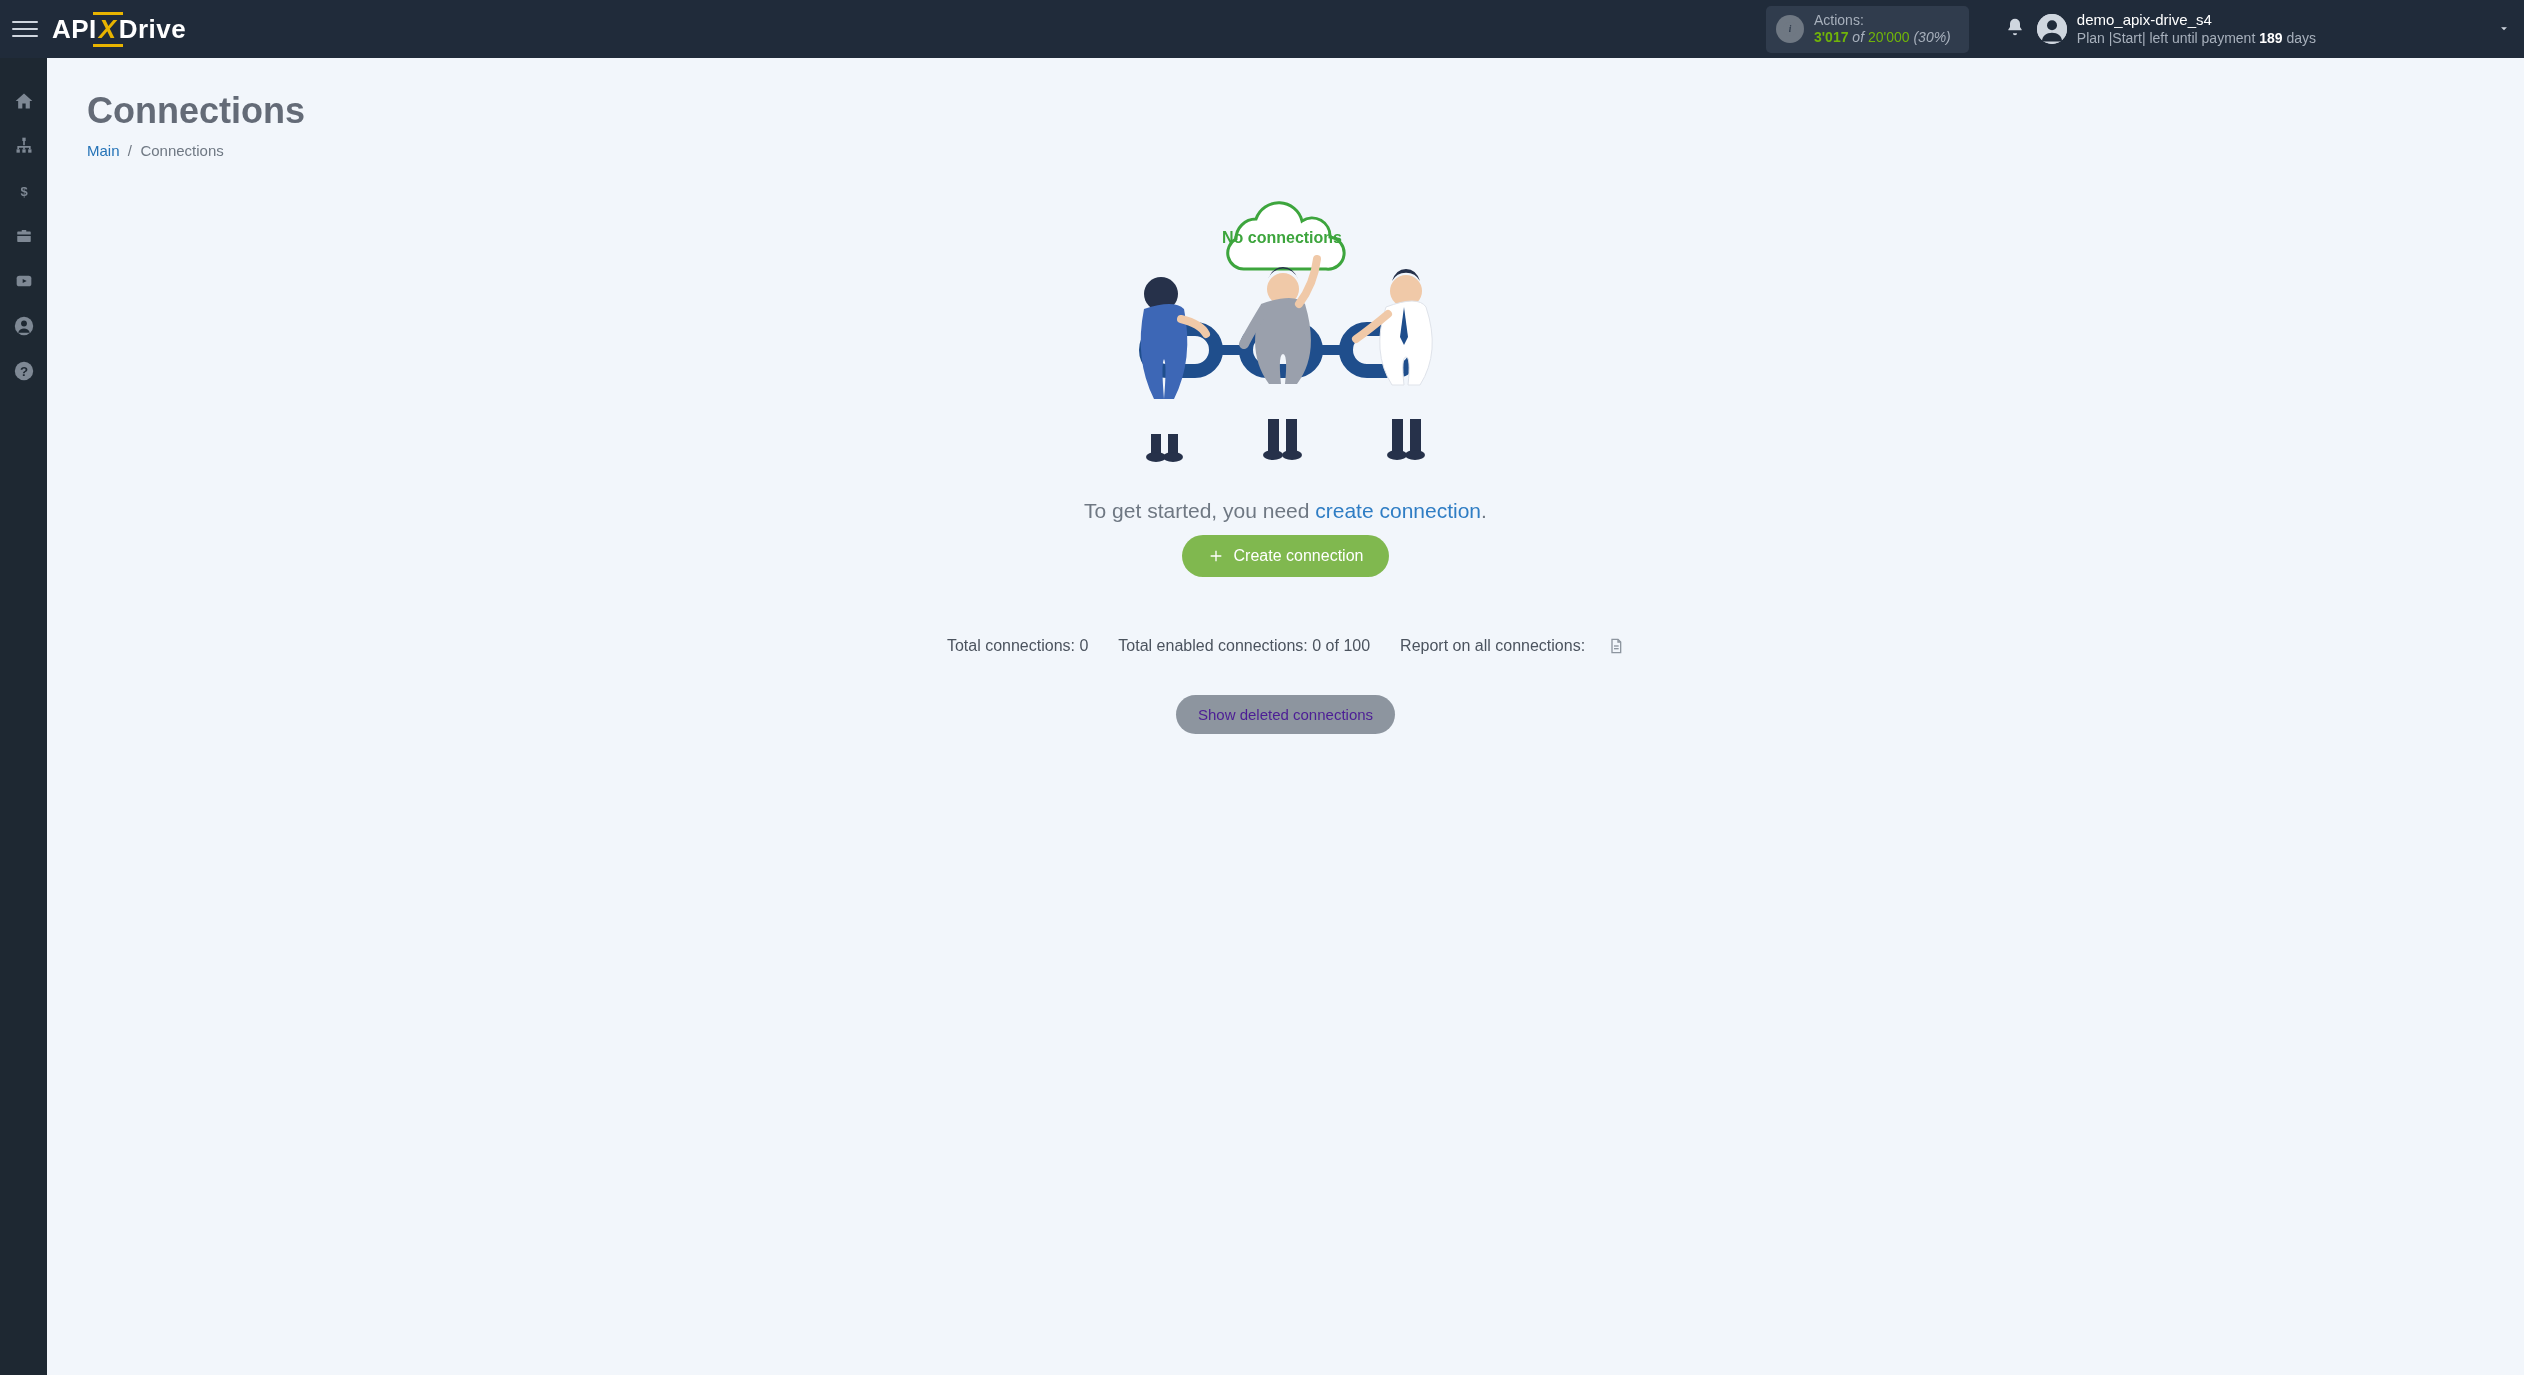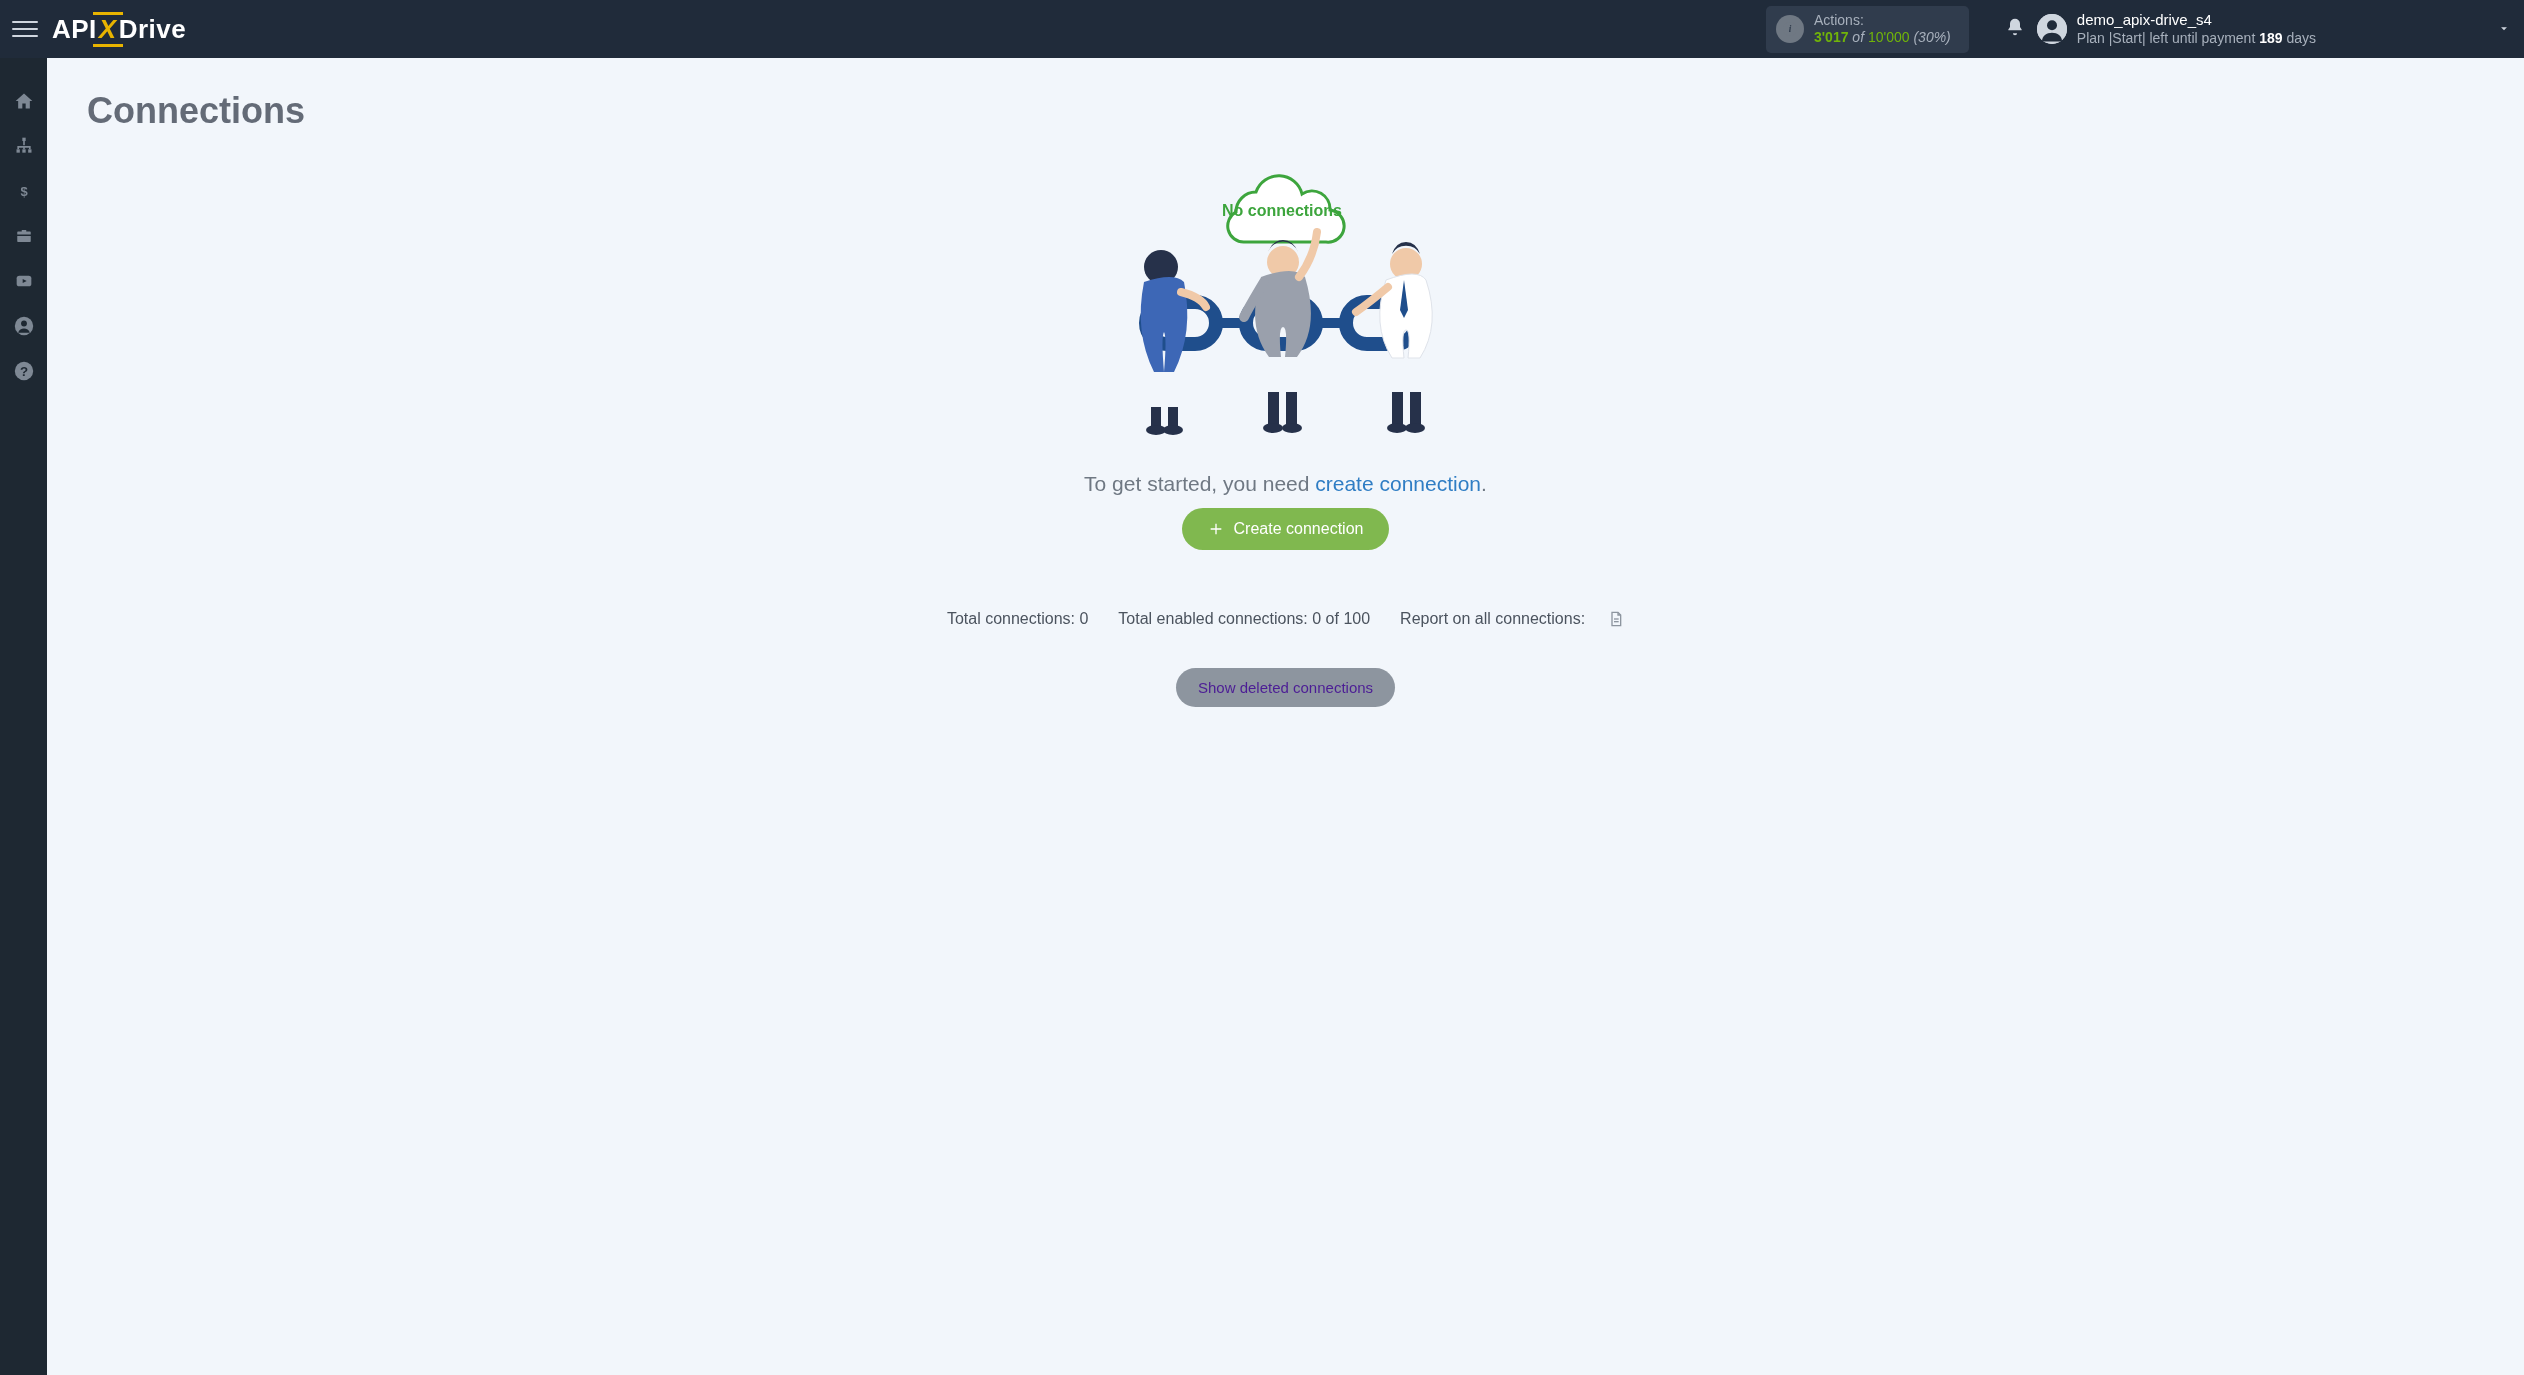--- a/index.html
+++ b/index.html
@@ -94,21 +94,21 @@
       <svg width="14" height="14" viewBox="0 0 24 24">
           <circle cx="12" cy="12" r="12" fill="#6f7883"></circle>
           <text x="12" y="17" text-anchor="middle" font-family="Georgia" font-style="italic" font-weight="bold" font-size="16" fill="#303c4d">i</text>
         </svg>
     </div>
     <div class="actions-lines">
       <span class="l1">Actions:</span>
       <span class="l2">
         <span class="count">3'017</span>
         <span class="of">of</span>
-        <span class="max">10'000</span>
+        <span class="max">20'000</span>
         <span class="pct">(30%)</span>
       </span>
     </div>
   </div>
 
   <div class="hdr-icon">
     <svg width="20" height="22" viewBox="0 0 24 24" fill="#cfd6df">
         <path d="M12 2a6 6 0 0 0-6 6v4l-2 3v1h16v-1l-2-3V8a6 6 0 0 0-6-6zm0 20a2.5 2.5 0 0 0 2.5-2.5h-5A2.5 2.5 0 0 0 12 22z"></path>
       </svg>
   </div>
@@ -178,20 +178,25 @@
     <div class="side-item">
       <svg width="20" height="20" viewBox="0 0 24 24">
           <circle cx="12" cy="12" r="11"></circle>
           <text x="12" y="18" text-anchor="middle" font-size="16" font-weight="bold" fill="#1e2832">?</text>
         </svg>
     </div>
   </div>
 
   <div class="main">
     <h1 class="title">Connections</h1>
+    <div class="breadcrumb">
+      <a href="#">Main</a>
+      &nbsp;<span>/</span>&nbsp;
+      <span>Connections</span>
+    </div>
 
     <div class="empty-area">
       <div class="illustration">
         <svg width="400" height="300" viewBox="0 0 400 300">
 
           <g>
             <path d="M150 60 a20 20 0 0 1 20-20 a24 24 0 0 1 46 2 a18 18 0 0 1 28 16 a16 16 0 0 1 -4 32 h-82 a16 16 0 0 1 -8-30z" fill="#fff" stroke="#3da53d" stroke-width="3"></path>
             <text x="196" y="64" text-anchor="middle" class="cloud-label">No connections</text>
           </g>
 

